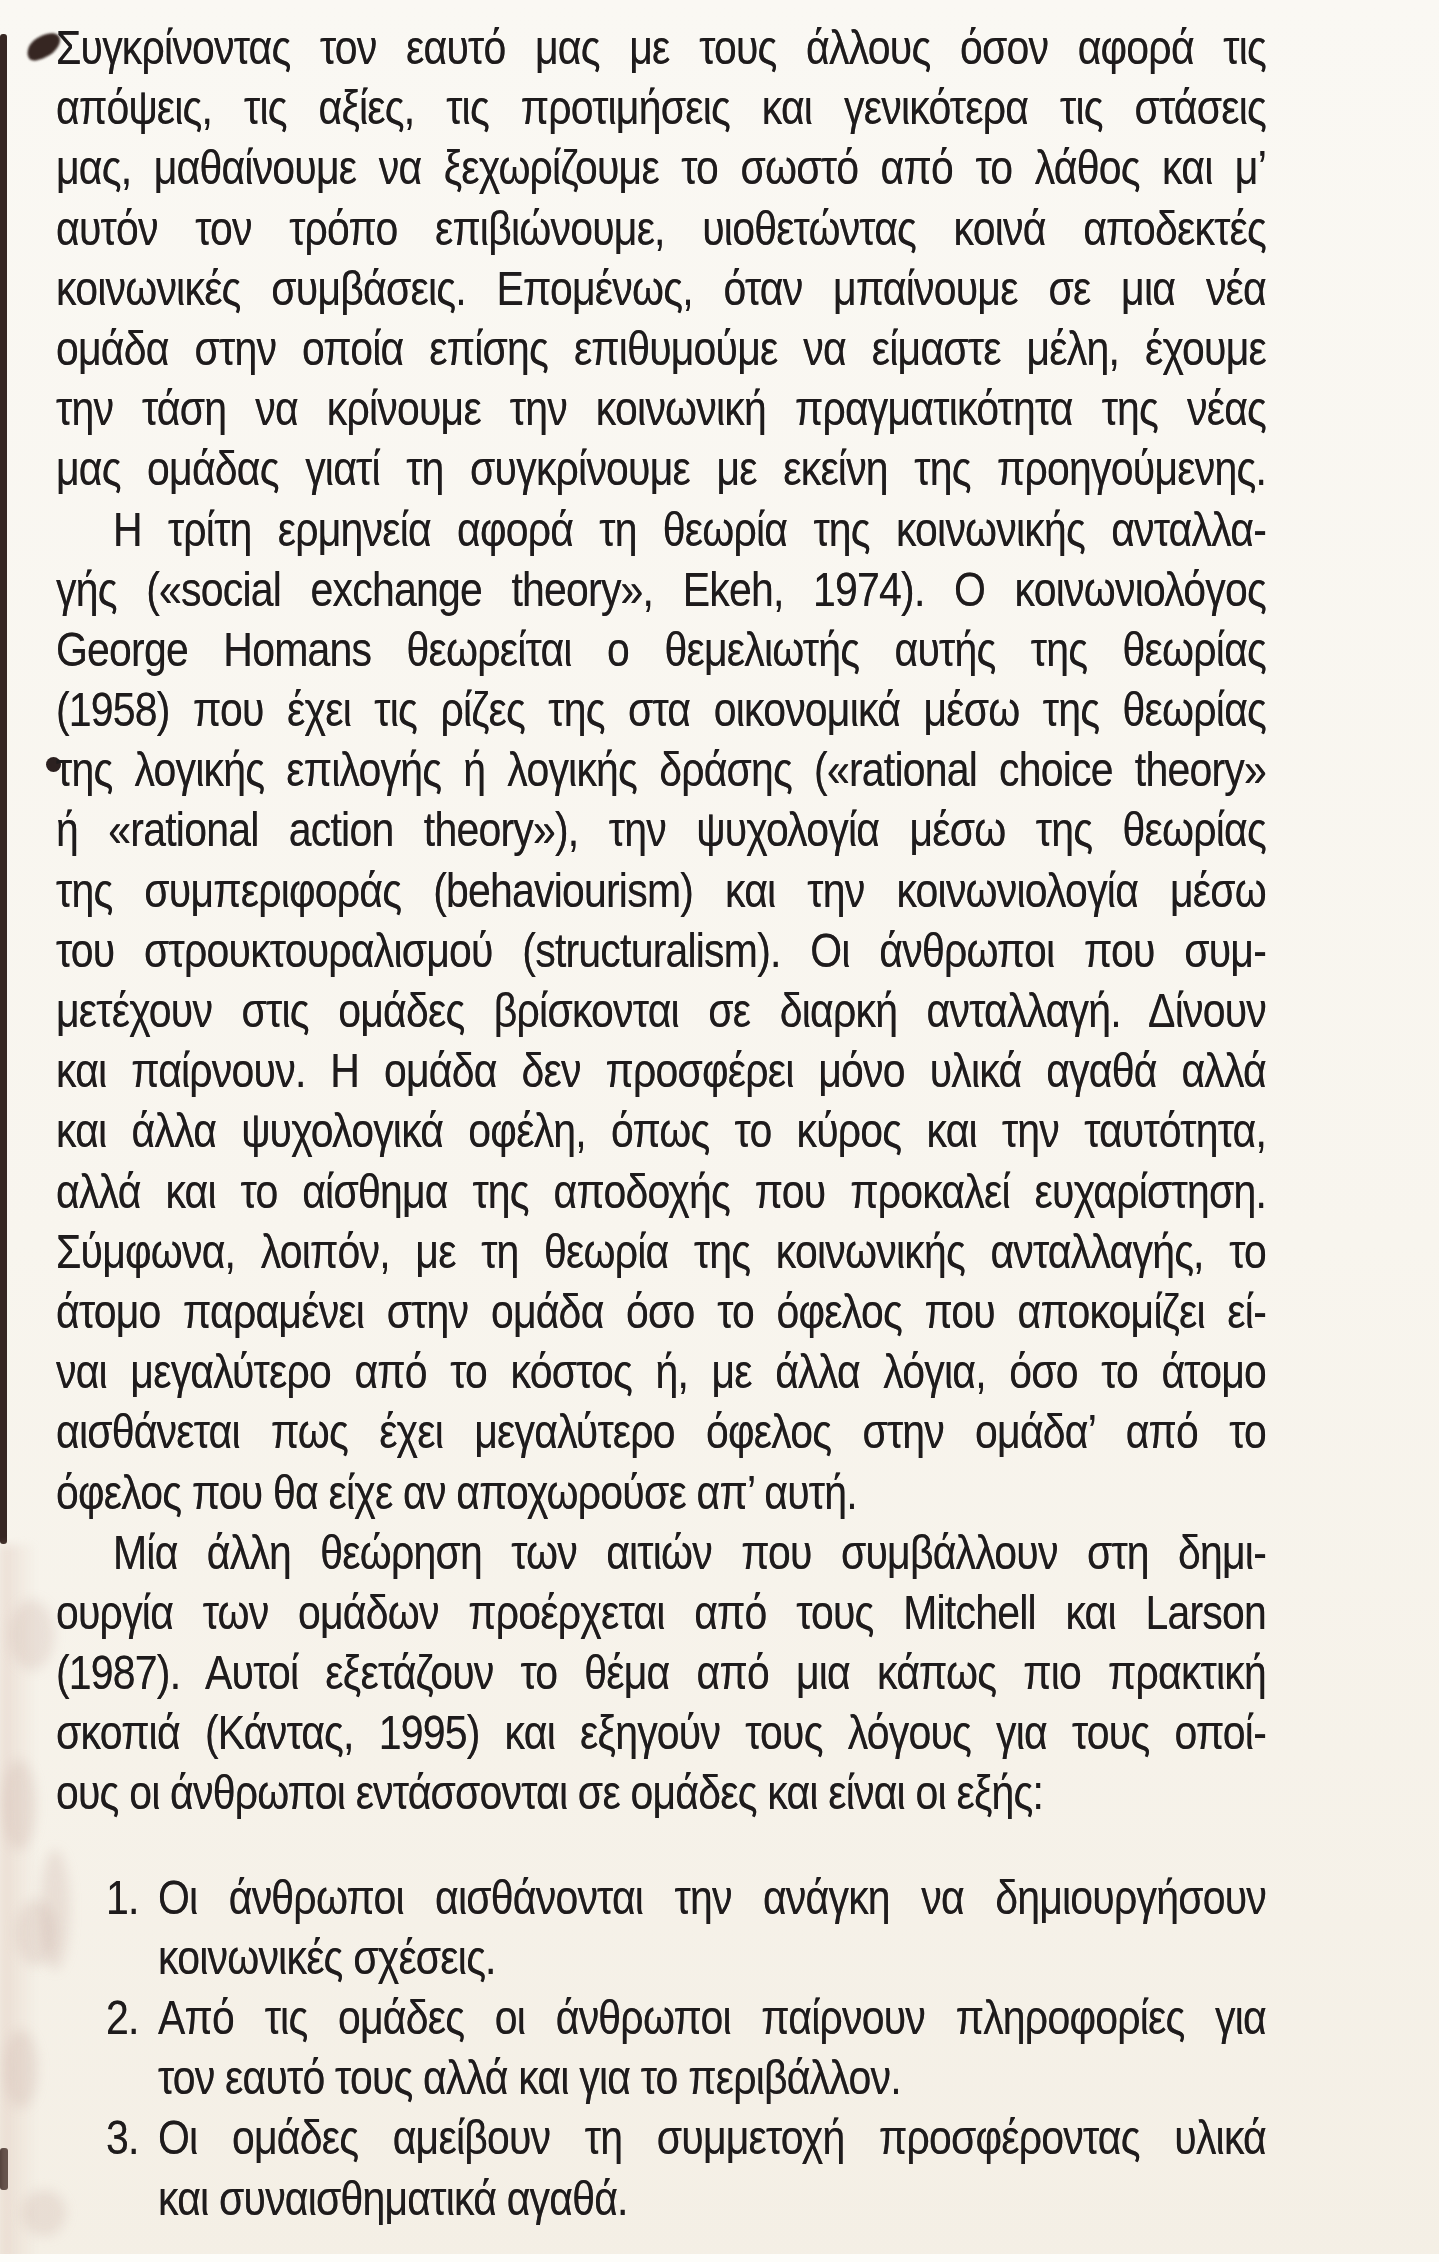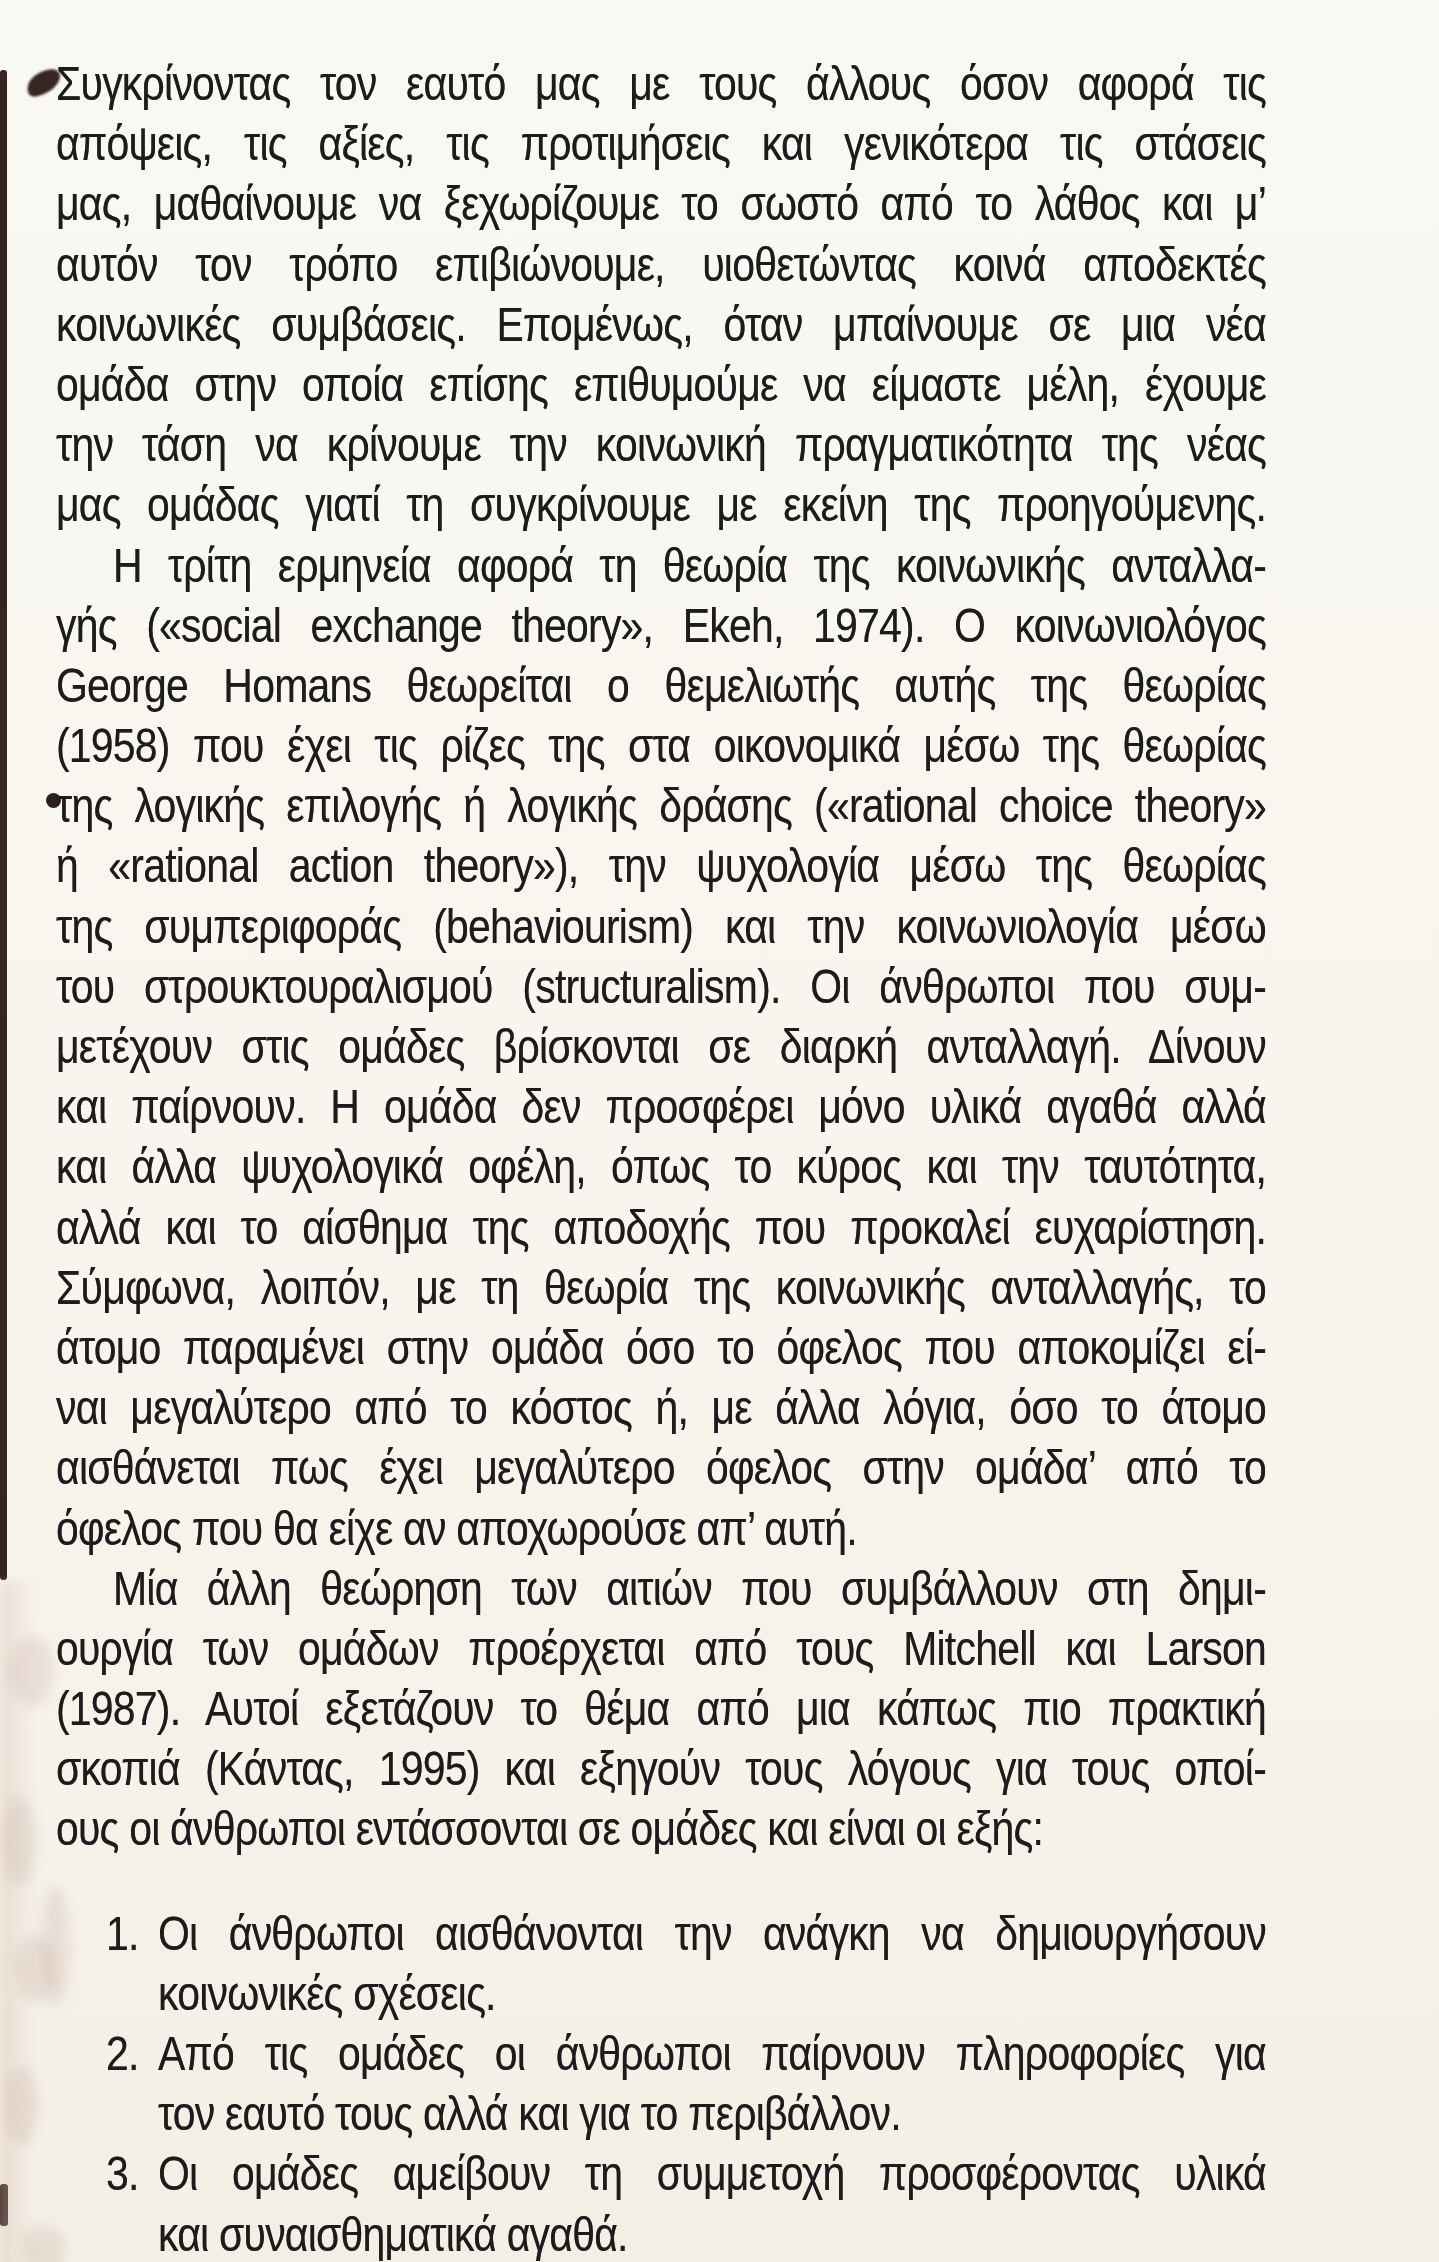--- a/index.html
+++ b/index.html
@@ -1,21 +1,21 @@
 <!DOCTYPE html>
 <html><head>
 <meta charset="utf-8">
 <style>
   html,body{margin:0;padding:0;}
   body{
     width:1439px;height:2262px;position:relative;overflow:hidden;
     background:linear-gradient(180deg,#faf8f3 0%,#f8f5ee 55%,#f4efe5 100%);
     font-family:"Liberation Sans", sans-serif;
   }
-  #page{position:absolute;inset:0;margin-top:36px;}
+  #page{position:absolute;inset:0;}
   
   #textblock{
     position:absolute;left:56px;top:17px;width:1210px;
     color:#1e1b1c;font-size:41px;letter-spacing:-0.8px;
     text-shadow:0 0 0.6px rgba(30,27,28,0.65);
   }
   .line{
     height:60.2px;line-height:60.2px;overflow:visible;
     transform:scaleY(1.18);transform-origin:50% 50%;
     white-space:normal;

